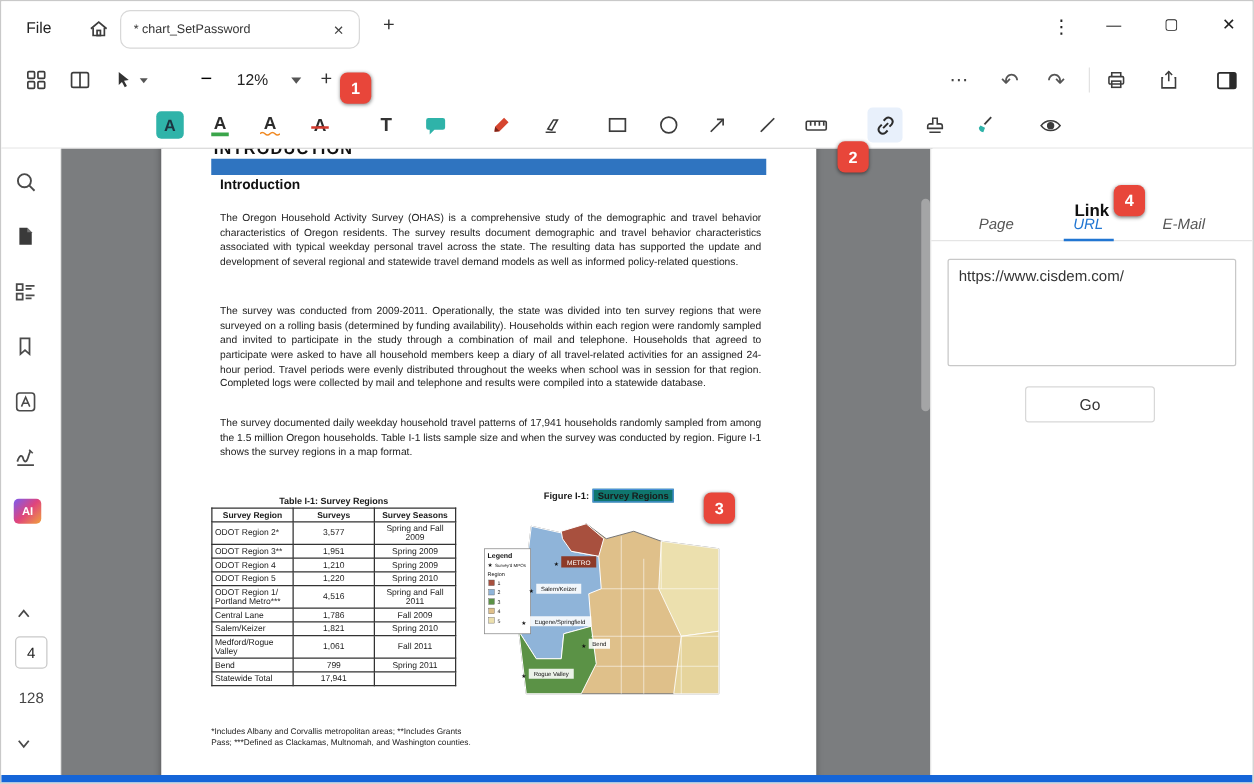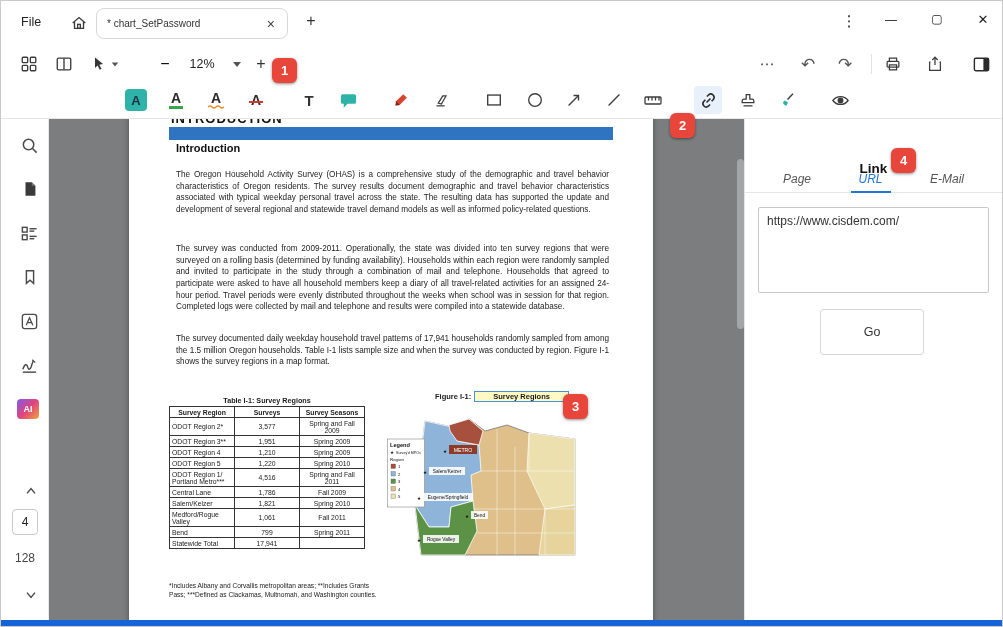--- a/index.html
+++ b/index.html
@@ -40,21 +40,21 @@
   .ua { display:flex; flex-direction:column; align-items:center; line-height:1; }
   .ua .a { font-size:14px; font-weight:bold; color:#2b2b2b; }
   .ua .bar-g { width:14px; height:2.5px; background:#3aa54a; margin-top:1px; }
   .strike-a { position:relative; font-size:14px; font-weight:bold; color:#2b2b2b; }
   .strike-a::after { content:""; position:absolute; left:-2px; right:-2px; top:55%; height:2px; background:#d43b2f; }
   .t-letter { font-size:15px; font-weight:bold; color:#333; }
 
   
   .bodyarea { position:absolute; left:0; top:118px; right:0; bottom:6px; }
   .sidebar { position:absolute; left:0; top:0; bottom:0; width:48px; background:#fff; border-right:1px solid #e9e9e9; }
-  .sb-icon { position:absolute; left:10px; width:28px; height:28px; display:flex; align-items:center; justify-content:flex-end; }
+  .sb-icon { position:absolute; left:10px; width:28px; height:28px; display:flex; align-items:center; justify-content:flex-start; }
   .page-box { position:absolute; left:11px; width:26px; height:26px; border:1px solid #c9c9c9; border-radius:4px; background:#fff; display:flex; align-items:center; justify-content:center; font-size:12px; color:#222; }
   .total-pages { position:absolute; left:0; width:48px; text-align:center; font-size:12px; color:#444; }
 
   .content { position:absolute; left:48px; top:0; width:697px; bottom:0; background:#7b7d7f; overflow:hidden; }
   .doc-scrollbar { position:absolute; right:2px; top:40px; width:7px; height:170px; background:#a4a5a6; border-radius:4px; }
 
   
   .page { position:absolute; left:80px; top:-14px; width:524px; height:540px; background:#fff; box-shadow:0 0 6px rgba(0,0,0,.35); font-family:"Liberation Sans", sans-serif; color:#1a1a1a; }
   .top-heading { position:absolute; left:42px; top:6px; font-size:13px; font-weight:bold; letter-spacing:1px; color:#111; }
   .blue-bar { position:absolute; left:40px; top:22px; width:444px; height:13px; background:#2f74c0; }
@@ -64,32 +64,32 @@
   .tbl-title { position:absolute; left:40px; top:291px; width:196px; text-align:center; font-size:7.2px; font-weight:bold; }
   table.survey { position:absolute; left:40px; top:301px; width:196px; border-collapse:collapse; table-layout:fixed; }
   table.survey th, table.survey td { border:1px solid #333; font-size:6.8px; padding:1.5px 2px; vertical-align:middle; }
   table.survey th { text-align:center; font-weight:bold; }
   td.c-region { text-align:left; width:88px; }
   td.c-surveys { text-align:center; width:42px; }
   td.c-seasons { text-align:center; width:66px; }
   .footnote { position:absolute; left:40px; top:477px; width:210px; font-size:6.6px; line-height:1.35; color:#222; }
   .fig-caption { position:absolute; left:306px; top:286px; display:flex; align-items:center; gap:3px; }
   .fig-prefix { font-size:7.5px; font-weight:bold; }
-  .fig-label { font-size:7.5px; font-weight:bold; background:#fef9c3; border:1px solid #4a90d9; padding:0px 18px; }
+  .fig-label { font-size:7.5px; font-weight:bold; background:#0f766e; border:1px solid #4a90d9; padding:0px 3px; }
   .mapwrap { position:absolute; left:258px; top:300px; width:195px; height:165px; }
 
   
   .rightpanel { position:absolute; right:0; top:0; width:258px; bottom:0; background:#fff; border-left:1px solid #e4e4e4; }
   .panel-title { position:absolute; left:0; top:18px; width:100%; text-align:center; font-size:13.5px; font-weight:bold; color:#111;margin-top:24px; }
   .panel-tabs { position:absolute; left:0; top:46px; width:100%; height:28px; display:flex; justify-content:space-between; padding:0 38px; border-bottom:1px solid #e5e5e5;font-style:italic; }
   .ptab { font-size:12px; color:#555; position:relative; display:flex; align-items:center; height:28px; }
   .ptab.active { color:#2176d2; }
   .ptab.active::after { content:""; position:absolute; left:-8px; right:-8px; bottom:0; height:2px; background:#2176d2; }
   .url-input { position:absolute; left:13px; top:88px; width:231px; height:86px; border:1px solid #c8c8c8; border-radius:2px; resize:none; font-family:"Liberation Sans", sans-serif; font-size:12px; color:#333; padding:6px 8px; outline:none; }
-  .go-btn { position:absolute; left:75px; top:190px; width:104px; height:46px; background:#fff; border:1px solid #d8d8d8; border-radius:3px; font-size:12.5px; color:#333; font-family:"Liberation Sans", sans-serif; }
+  .go-btn { position:absolute; left:75px; top:190px; width:104px; height:29px; background:#fff; border:1px solid #d8d8d8; border-radius:3px; font-size:12.5px; color:#333; font-family:"Liberation Sans", sans-serif; }
 
   
   .bottom-strip { position:absolute; left:0; bottom:0; width:100%; height:6px; background:#1565d8; }
   .badge { position:absolute; width:25px; height:25px; background:#e8463a; border-radius:6px; color:#fff; font-size:13px; font-weight:bold; display:flex; align-items:center; justify-content:center; box-shadow:0 1px 3px rgba(0,0,0,.45); z-index:50; }
   svg.ic { display:block; }
   .ai-chip { width:22px; height:20px; border-radius:4px; background:linear-gradient(135deg,#7b5cf0,#e0447c,#f0a23c); color:#fff; font-size:9px; font-weight:bold; display:flex; align-items:center; justify-content:center; }
 </style>
 </head>
 <body>
 

